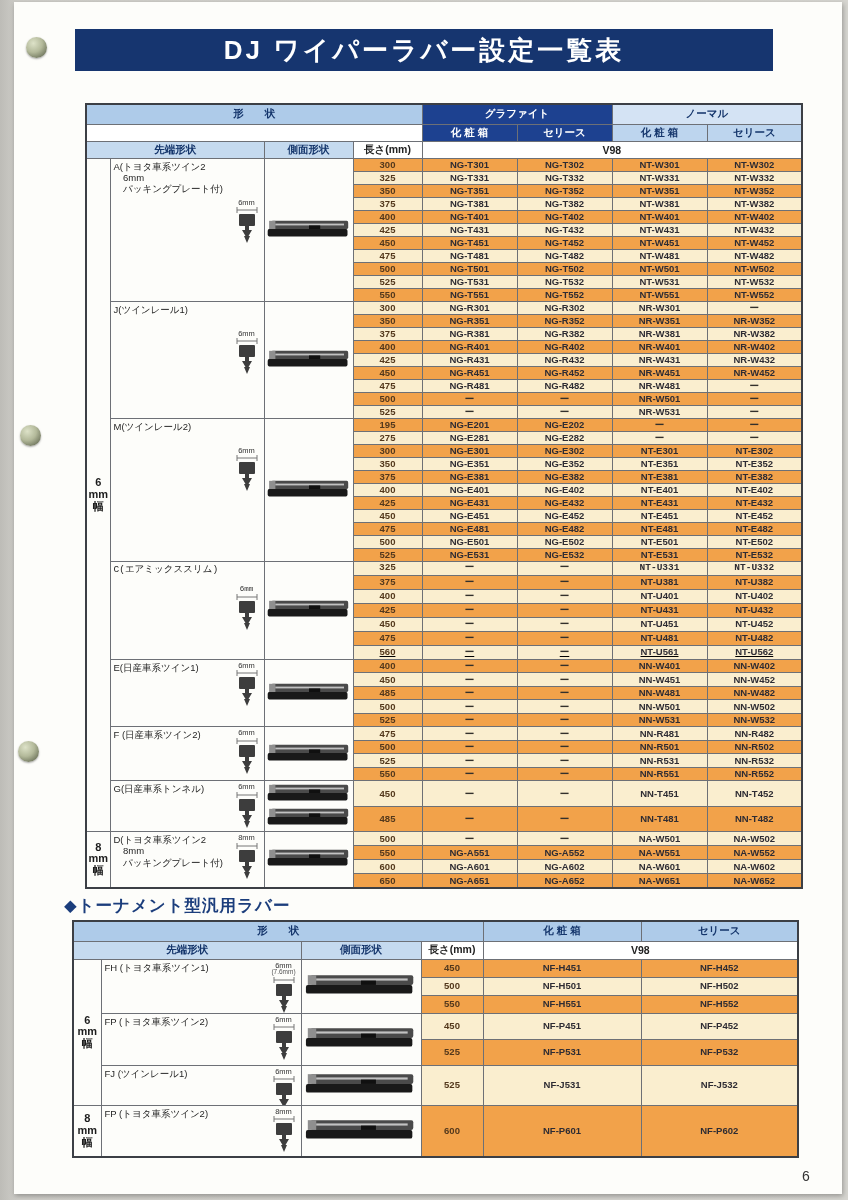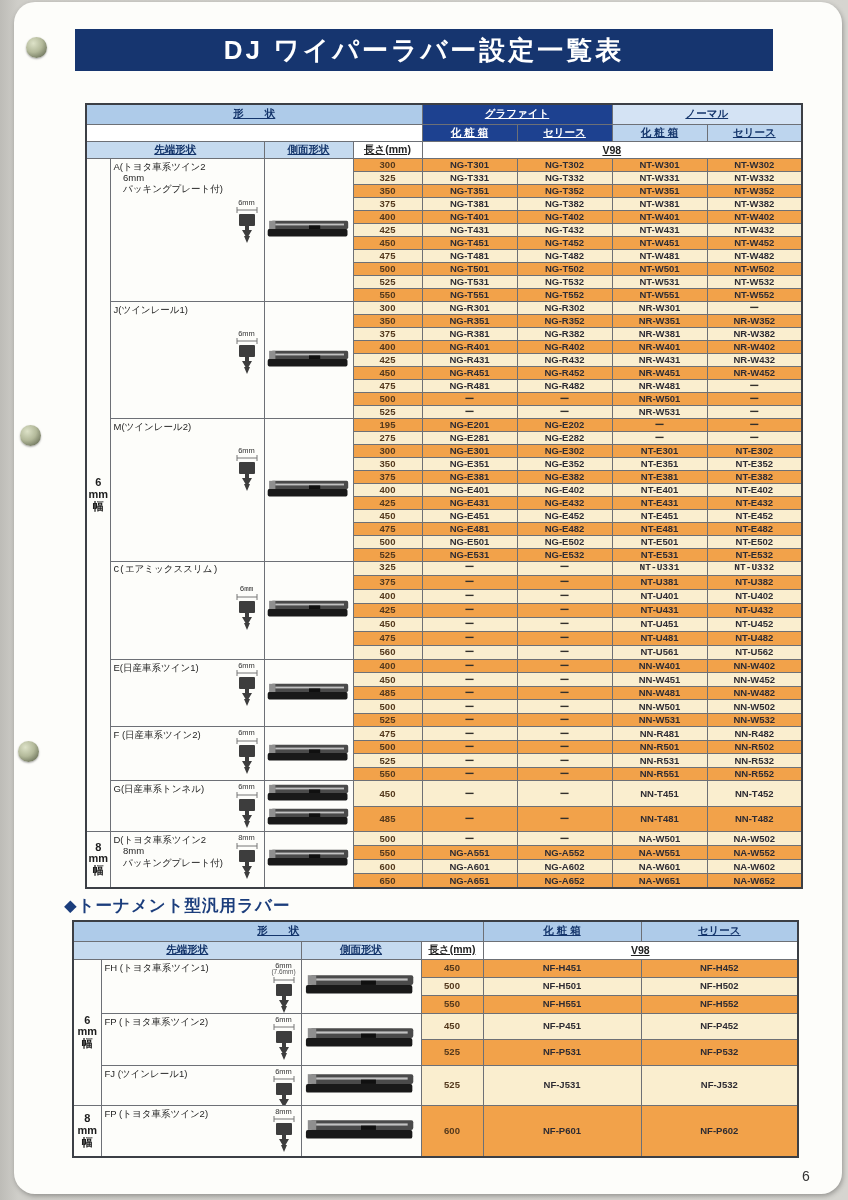--- a/index.html
+++ b/index.html
@@ -1,30 +1,30 @@
 <!DOCTYPE html>
 <html><head>
 <meta charset="utf-8">
 <style>
   * { box-sizing: border-box; margin: 0; padding: 0; }
   html,body { width:848px; height:1200px; }
   body { font-family: "Liberation Sans", "DejaVu Sans", sans-serif; background:#c7c6c1; }
   .screen { position:relative; width:848px; height:1200px; overflow:hidden; background:linear-gradient(90deg,#bdbcb7 0,#cfcec9 18px,#d6d5d0 100%); }
-  .page { position:absolute; left:14px; top:2px; width:828px; height:1192px; background:#fdfdfa; box-shadow:1px 2px 5px rgba(0,0,0,.3);border-radius:21px; }
+  .page { position:absolute; left:14px; top:2px; width:828px; height:1192px; background:#fdfdfa; box-shadow:1px 2px 5px rgba(0,0,0,.3); }
   .hole { position:absolute; border-radius:50%; width:21px; height:21px;
           background:radial-gradient(circle at 35% 30%, #dde2c8, #b3b99a 45%, #767c63 78%, #575d49);
           box-shadow:0 1px 2px rgba(0,0,0,.35); z-index:5; }
   .title-bar { position:absolute; left:61px; top:27px; width:698px; height:42px; background:#16356f;
                color:#fff; font-size:26px; font-weight:bold; letter-spacing:3px;
                display:flex; align-items:center; justify-content:center; }
   .sec-title { position:absolute; font-size:16.5px; font-weight:bold; color:#1b3d7c; letter-spacing:1px; }
   table { border-collapse:collapse; table-layout:fixed; position:absolute; background:#fff; }
   th, td { border:1px solid #6d7076; overflow:hidden; }
   table { border:2px solid #3c3f45; }
-  thead th { font-size:10.5px; font-weight:bold; color:#14356b; padding:1px 0;text-decoration:underline; }
+  thead th { font-size:10.5px; font-weight:bold; color:#14356b; padding:1px 0; }
   .h-navy { background:#1d4190; color:#ffffff; }
   .h-blue { background:#aecbe9; }
   .h-pale { background:#d4e3f4; }
   .h-mid  { background:#bdd5ee; }
   .h-sub  { background:#c5daef; }
   .h-white{ background:#ffffff; color:#222; }
   td.len  { font-size:9.5px; font-weight:600; color:#53381c; text-align:center; line-height:1; }
   td.code { font-size:9.5px; font-weight:600; color:#2e2c33; text-align:center; line-height:1; }
   td.code.dash { font-weight:bold; color:#33302c; }
   td.o { background:#f2a24a; }
@@ -422,21 +422,21 @@
             <td class="code c">NT-U451</td>
             <td class="code c">NT-U452</td>
           </tr>
           <tr style="height: 14px;">
             <td class="len o">475</td>
             <td class="code o dash">ー</td>
             <td class="code o dash">ー</td>
             <td class="code o">NT-U481</td>
             <td class="code o">NT-U482</td>
           </tr>
-          <tr style="height: 14px;">
+          <tr style="height: 14px; text-decoration: underline;">
             <td class="len c">560</td>
             <td class="code c dash">ー</td>
             <td class="code c dash">ー</td>
             <td class="code c">NT-U561</td>
             <td class="code c">NT-U562</td>
           </tr>
           <tr style="height: 13.5px;">
             <td class="tipcell" rowspan="5">
               <div class="lbl">E(日産車系ツイン1)</div>
               <div class="dia" style="top:2px">

